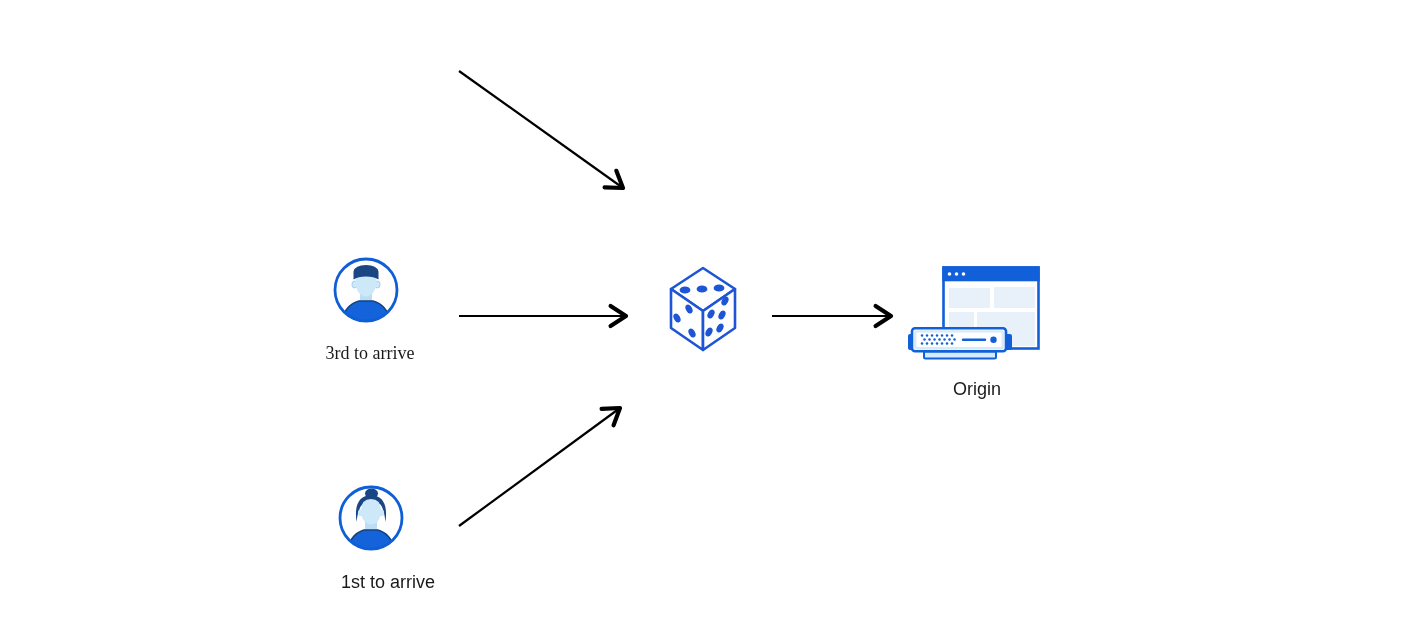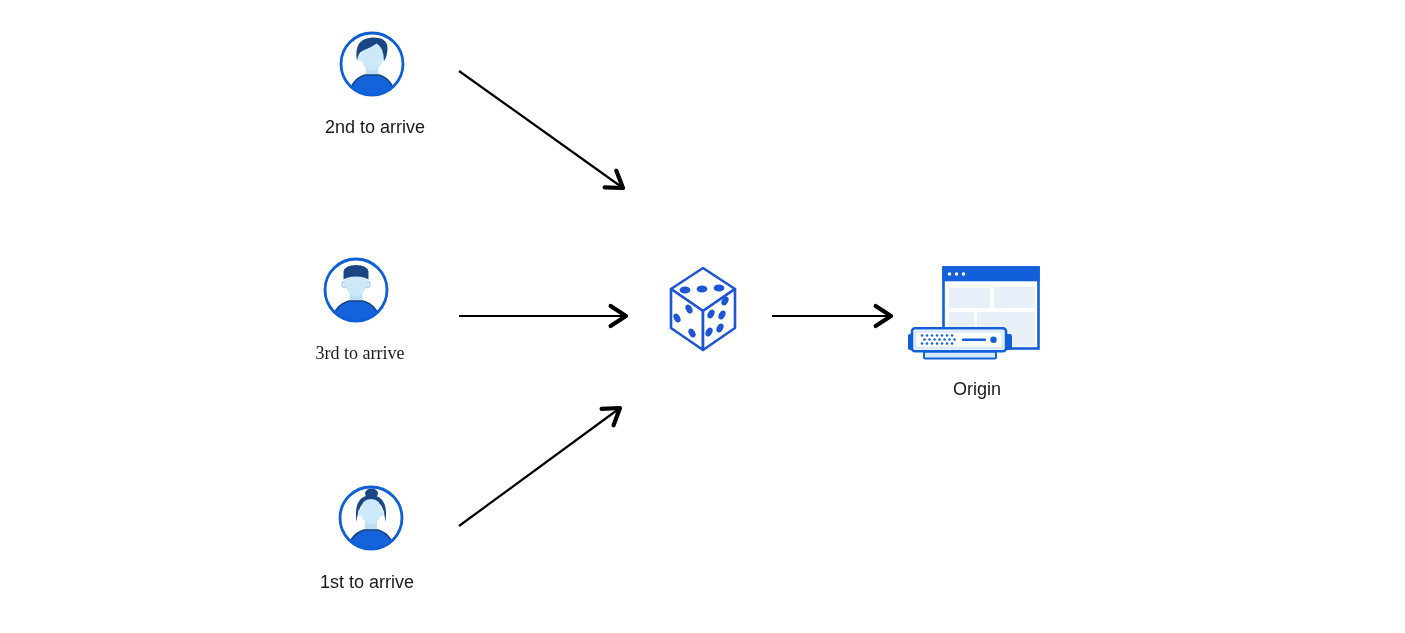--- a/index.html
+++ b/index.html
@@ -32,42 +32,22 @@
       <marker id="arrowhead" viewBox="0 0 14 14" refX="11" refY="7" markerWidth="14" markerHeight="14" orient="auto-start-reverse">
         <path d="M4 2.4 L11 7 L4 11.6" fill="none" stroke="#000000" stroke-width="1.9" stroke-linecap="round" stroke-linejoin="round"></path>
       </marker>
     </defs>
     <line x1="459" y1="71" x2="623" y2="188" stroke="#000" stroke-width="2.2" marker-end="url(#arrowhead)"></line>
     <line x1="459" y1="316" x2="626" y2="316" stroke="#000" stroke-width="2.2" marker-end="url(#arrowhead)"></line>
     <line x1="459" y1="526" x2="620" y2="408" stroke="#000" stroke-width="2.2" marker-end="url(#arrowhead)"></line>
     <line x1="772" y1="316" x2="891" y2="316" stroke="#000" stroke-width="2.2" marker-end="url(#arrowhead)"></line>
   </svg>
 
-  <div class="node" style="left:338px;top:30px;">
-    <svg width="68" height="68" viewBox="0 0 68 68">
-      <defs>
-          <clipPath id="clipA">
-            <circle cx="34" cy="34" r="31"></circle>
-          </clipPath>
-        </defs>
-      <circle cx="34" cy="34" r="31" fill="#ffffff"></circle>
-      <g clip-path="url(#clipA)">
-        <rect x="28" y="33" width="12" height="14" fill="#BCDDF3"></rect>
-        <path d="M10 68 Q13 49 27 45 L41 45 Q55 49 58 68 Z" fill="#1463DB" stroke="#16427F" stroke-width="1.4"></path>
-        <path d="M23 25 Q23 11 34 11 Q45 11 45 25 Q45 33 41 37.5 Q37.5 40.5 34 40.5 Q30.5 40.5 27 37.5 Q23 33 23 25 Z" fill="#CDE8F9"></path>
-        <ellipse cx="22.5" cy="27.5" rx="2.6" ry="3.4" fill="#CDE8F9"></ellipse>
-        <ellipse cx="45.5" cy="27.5" rx="2.6" ry="3.4" fill="#CDE8F9"></ellipse>
-        <path d="M19 31 Q15 9 34 7.5 Q50 7 49.5 19 Q49.3 26 46 31 Q45.5 17 38.5 13.5 Q31 18.5 25 20.5 Q20 22.5 19 31 Z" fill="#1A4784"></path>
-      </g>
-      <circle cx="34" cy="34" r="31" fill="none" stroke="#0E5FD6" stroke-width="2.8"></circle>
-    </svg>
-    <div class="node-label" style="left:37px;top:87px;">2nd to arrive</div>
-  </div>
 
-  <div class="node" style="left:322px;top:256px;font-family:Liberation Serif, serif;">
+  <div class="node" style="left:332px;top:256px;font-family:Liberation Serif, serif;">
     <svg width="68" height="68" viewBox="0 0 68 68">
       <defs>
           <clipPath id="clipB">
             <circle cx="34" cy="34" r="31"></circle>
           </clipPath>
         </defs>
       <circle cx="34" cy="34" r="31" fill="#ffffff"></circle>
       <g clip-path="url(#clipB)">
         <rect x="28" y="33" width="12" height="14" fill="#BCDDF3"></rect>
         <path d="M9 68 Q12 49 27 45 L41 45 Q56 49 59 68 Z" fill="#1463DB" stroke="#16427F" stroke-width="1.4"></path>
@@ -93,21 +73,21 @@
         <rect x="28" y="34" width="12" height="13" fill="#BCDDF3"></rect>
         <path d="M10 68 Q13 50 27 46 L41 46 Q55 50 58 68 Z" fill="#1463DB" stroke="#16427F" stroke-width="1.4"></path>
         <ellipse cx="34.5" cy="9.5" rx="6.5" ry="5" fill="#1A4784"></ellipse>
         <path d="M19.5 38 Q16 12 34 11 Q52 12 48.5 38 Q47 25 43.5 20.5 Q37 16.5 29.5 18 Q24.5 19.5 22.5 25 Q20.5 29.5 19.5 38 Z" fill="#1A4784"></path>
         <ellipse cx="23.4" cy="29" rx="2.5" ry="3.3" fill="#CDE8F9"></ellipse>
         <ellipse cx="44.6" cy="29" rx="2.5" ry="3.3" fill="#CDE8F9"></ellipse>
         <path d="M24 27 Q24 15 34 15 Q44 15 44 27 Q44 33.5 40.5 37.5 Q37 40.5 34 40.5 Q31 40.5 27.5 37.5 Q24 33.5 24 27 Z" fill="#CDE8F9"></path>
       </g>
       <circle cx="34" cy="34" r="31" fill="none" stroke="#0E5FD6" stroke-width="2.8"></circle>
     </svg>
-    <div class="node-label" style="left:30px;top:88px;">1st to arrive</div>
+    <div class="node-label" style="left:51px;top:88px;">1st to arrive</div>
   </div>
 
   <div class="node" style="left:668px;top:265px;">
     <svg width="70" height="88" viewBox="0 0 70 88">
       <g stroke="#1E55D4" stroke-width="2.6" stroke-linejoin="round" fill="#ffffff">
         <polygon points="35,3 67,24 35,46 3,24"></polygon>
         <polygon points="3,24 35,46 35,85 3,63"></polygon>
         <polygon points="67,24 35,46 35,85 67,63"></polygon>
       </g>
       <g fill="#1E55D4">

